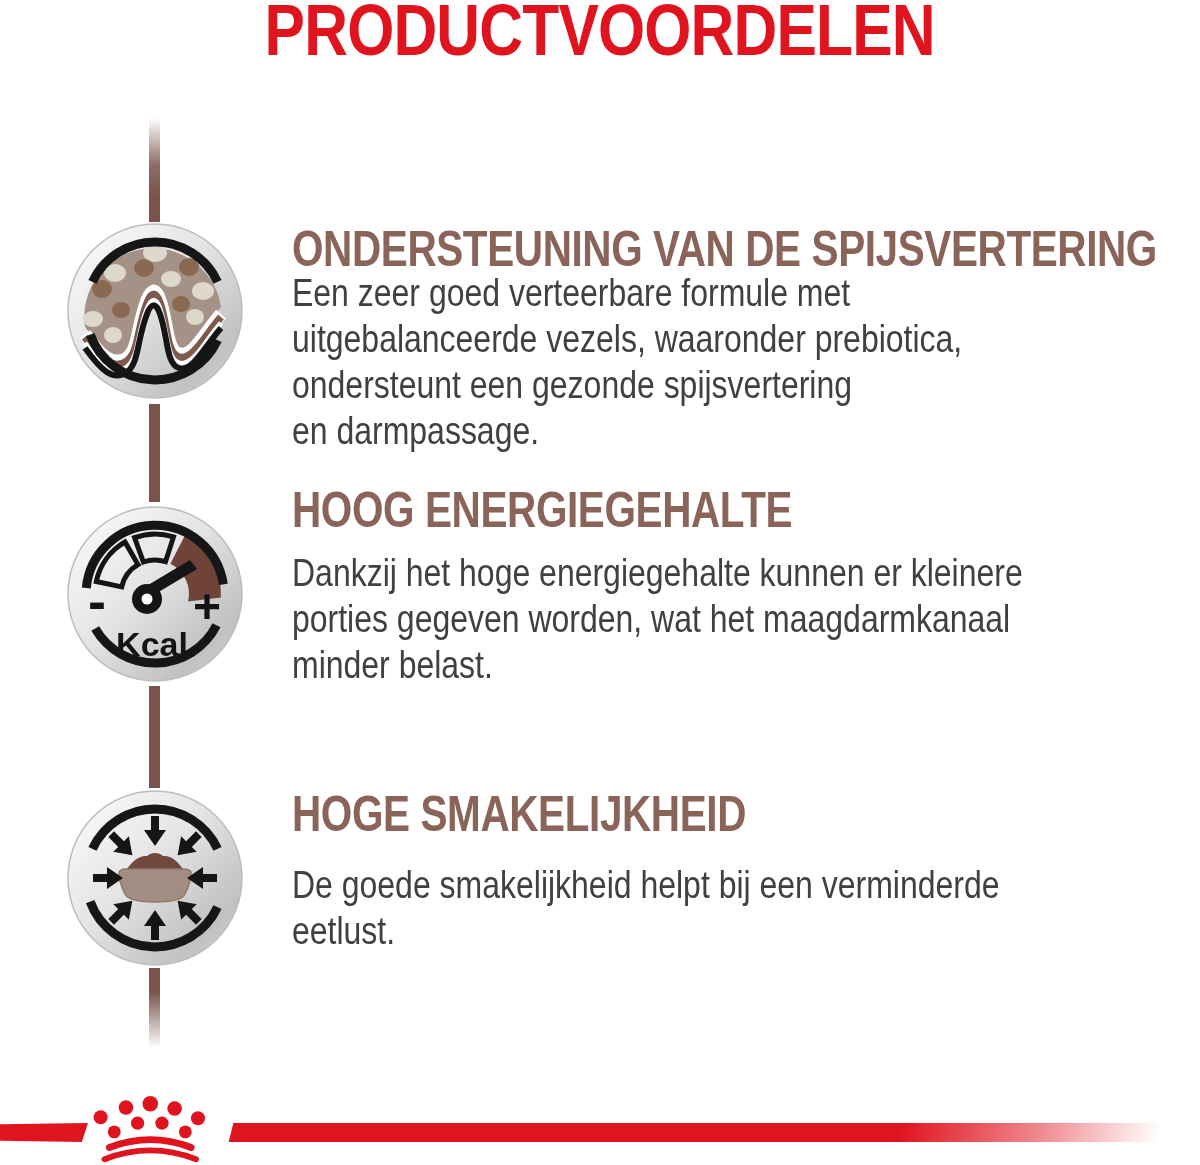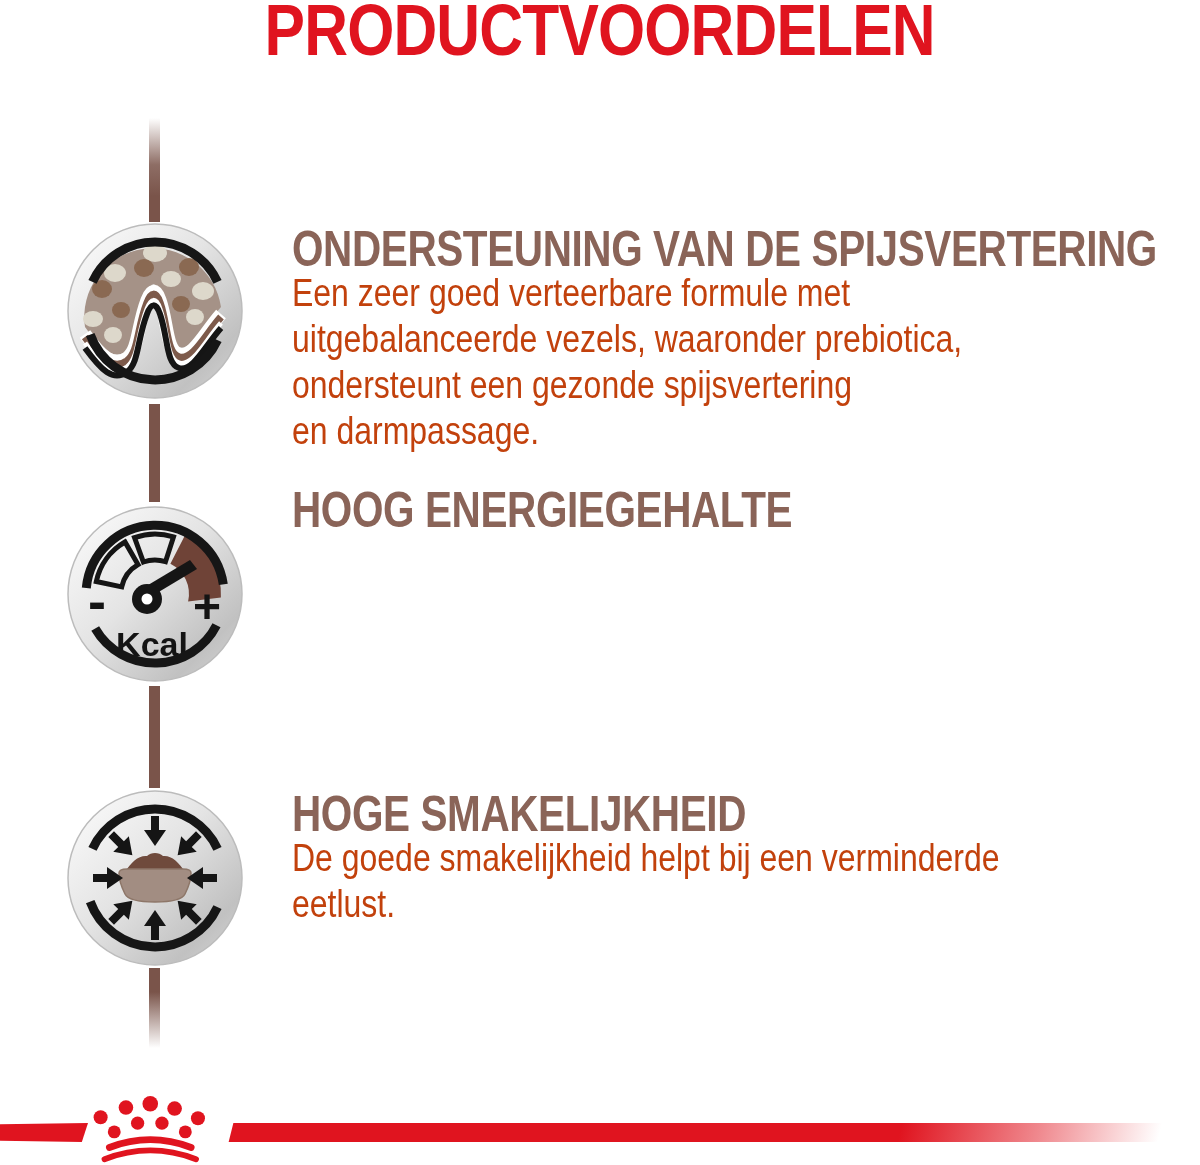--- a/index.html
+++ b/index.html
@@ -17,21 +17,21 @@
   .vline{position:absolute;left:149px;width:11px;background:#7a544a;}
   .vline.fade-top{background:linear-gradient(to bottom, rgba(122,84,74,0) 0%, rgba(122,84,74,0.85) 45%, #7a544a 75%);}
   .vline.fade-bottom{background:linear-gradient(to bottom, #7a544a 30%, rgba(122,84,74,0) 100%);}
   .icon{position:absolute;left:67px;width:176px;height:176px;}
   .sec-heading{
     position:absolute;left:292px;font-size:50px;font-weight:700;color:#8a6458;
     line-height:50px;white-space:nowrap;letter-spacing:-0.5px;
   }
   .sec-heading .cond{transform:scaleX(0.81);}
   .sec-body{
-    position:absolute;left:292px;font-size:39px;color:#c2410c;
+    position:absolute;left:292px;font-size:39px;color:#404040;
     line-height:46px;white-space:pre-line;
   }
   .sec-body .cond{transform:scaleX(0.82);transform-origin:0 0;white-space:pre-line;}
   .bar-seg{position:absolute;top:1123px;height:19px;background:#e0141f;}
   .bar-left{left:0;width:88px;clip-path:polygon(0 6%, 100% 0, 93% 100%, 0 94%);}
   .bar-right{
     left:231px;width:929px;transform:skewX(-14deg);
     background:linear-gradient(90deg,#e0141f 0%,#e0141f 72%,rgba(224,20,31,0.5) 87%,rgba(224,20,31,0) 100%);
   }
   .logo{position:absolute;left:85px;top:1092px;width:150px;height:73px;}
@@ -114,20 +114,23 @@
     <text x="30" y="114" font-size="54" font-weight="700" fill="#141414" text-anchor="middle">-</text>
     <text x="140" y="117" font-size="48" font-weight="700" fill="#141414" text-anchor="middle">+</text>
     <text x="85" y="150" font-size="34" font-weight="700" fill="#141414" text-anchor="middle">Kcal</text>
 
     <g stroke="#161616" stroke-width="9" fill="none">
       <path d="M149.5,119.3 A69,69 0 0 1 28.2,122.5"></path>
       <path d="M19.3,82 A69,69 0 0 1 156.3,78.4"></path>
     </g>
   </svg>
   <div class="sec-heading" style="top:485px;"><span class="cond">HOOG ENERGIEGEHALTE</span></div>
+  <div class="sec-body" style="top:550px;"><span class="cond">Dankzij het hoge energiegehalte kunnen er kleinere
+porties gegeven worden, wat het maagdarmkanaal
+minder belast.</span></div>
 
   <svg class="icon" style="top:790px;" viewBox="0 0 176 176">
     <defs>
       <linearGradient id="silver3" x1="0" y1="0" x2="1" y2="1">
         <stop offset="0" stop-color="#fdfdfd"></stop>
           <stop offset="0.45" stop-color="#e4e4e4"></stop>
         <stop offset="0.8" stop-color="#c1c1c1"></stop>
           <stop offset="1" stop-color="#d8d8d8"></stop>
       </linearGradient>
       <path id="arrIn" d="M84,26 L92,26 L92,40 L99,40 L88,56 L77,40 L84,40 Z"></path>
@@ -146,21 +149,21 @@
       <use href="#arrIn" transform="rotate(225 88 88)"></use>
       <use href="#arrIn" transform="rotate(270 88 88)"></use>
       <use href="#arrIn" transform="rotate(315 88 88)"></use>
     </g>
     <g stroke="#161616" stroke-width="9" fill="none">
       <path d="M150.5,117.2 A69,69 0 0 1 23.2,111.6"></path>
       <path d="M25.5,58.8 A69,69 0 0 1 150.5,58.8"></path>
     </g>
   </svg>
   <div class="sec-heading" style="top:789px;text-align:center;"><span class="cond">HOGE SMAKELIJKHEID</span></div>
-  <div class="sec-body" style="top:835px;"><span class="cond">De goede smakelijkheid helpt bij een verminderde
+  <div class="sec-body" style="top:862px;"><span class="cond">De goede smakelijkheid helpt bij een verminderde
 eetlust.</span></div>
 
   <div class="bar-seg bar-left"></div>
   <div class="bar-seg bar-right"></div>
 
   <svg class="logo" viewBox="0 0 150 75">
     <g fill="#e0141f">
       <circle cx="14" cy="26" r="7.2"></circle>
       <circle cx="40" cy="16" r="7.5"></circle>
       <circle cx="65" cy="12" r="8"></circle>

